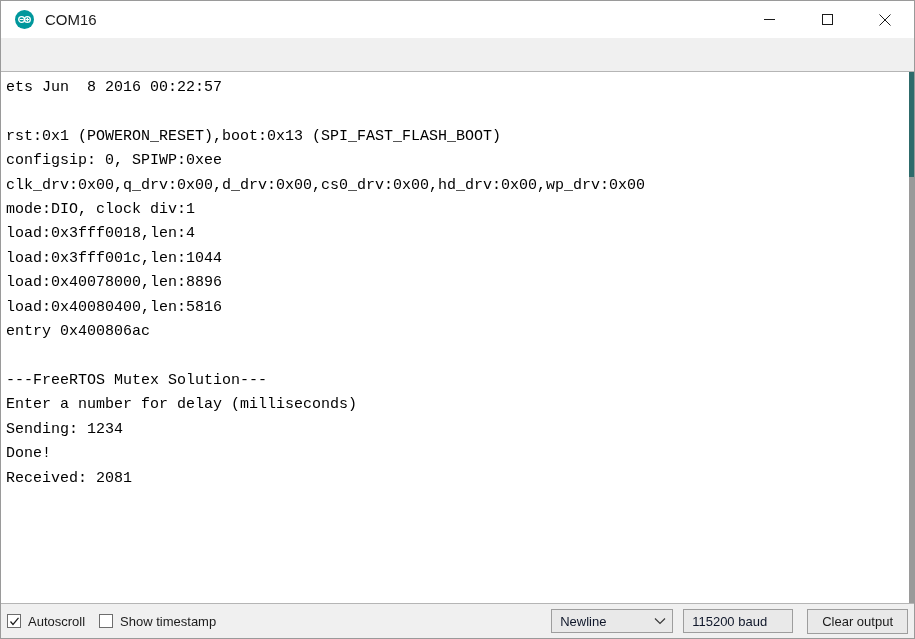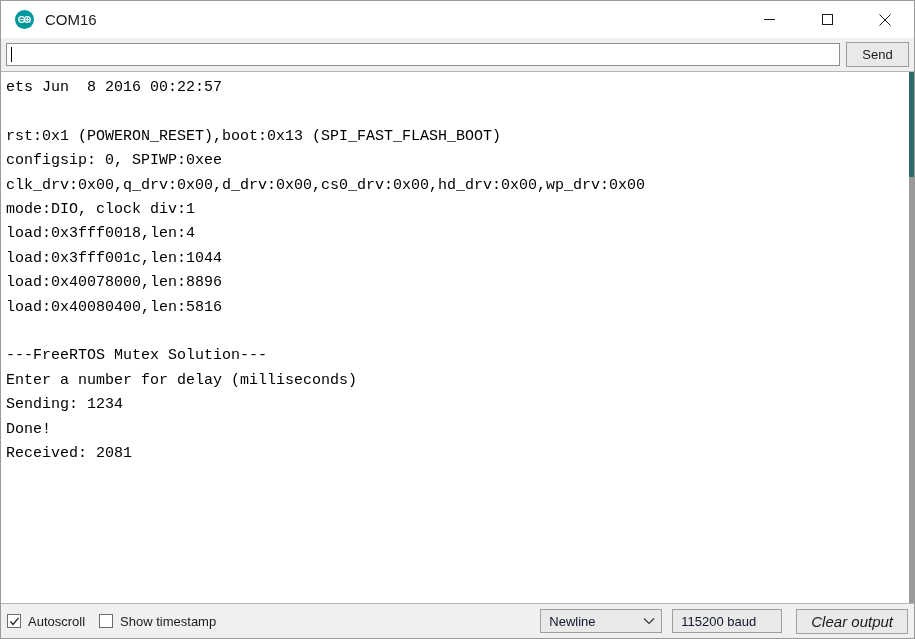--- a/index.html
+++ b/index.html
@@ -242,26 +242,25 @@
   .clear-btn {
     height: 25px;
     margin-left: 14px;
     padding: 0 14px;
     background: #e9e9e9;
     border: 1px solid #9d9d9d;
     box-sizing: border-box;
     display: flex;
     align-items: center;
     justify-content: center;
-    font-size: 15px;
+    font-size: 13px;
     color: #1b1b1b;
     font-family: "Liberation Sans", sans-serif;
     white-space: nowrap;
     cursor: default;
-    font-style: italic;
   }
 </style>
 </head>
 <body>
 
 <div id="app">
 
   <div class="titlebar">
     <div class="title-left">
       <span class="arduino-logo" style="background: rgb(0, 151, 156);">
@@ -292,40 +291,34 @@
       </div>
       <div class="win-btn">
         <svg width="14" height="14" viewBox="0 0 14 14">
             <line x1="1.5" y1="1.5" x2="12.5" y2="12.5" stroke="#1b1b1b" stroke-width="1"></line>
             <line x1="12.5" y1="1.5" x2="1.5" y2="12.5" stroke="#1b1b1b" stroke-width="1"></line>
           </svg>
       </div>
     </div>
   </div>
 
-  <div class="sendrow">
-    <div class="send-input">
-      <span class="caret"></span>
-      <span class="val" placeholder=""></span>
-    </div>
-    <div class="send-btn">Send</div>
-  </div>
 
   <div class="console-wrap">
     <div class="console" id="console-lines">
         <div class="line">ets Jun  8 2016 00:22:57</div>
         <div class="line blank"> </div>
         <div class="line">rst:0x1 (POWERON_RESET),boot:0x13 (SPI_FAST_FLASH_BOOT)</div>
         <div class="line">configsip: 0, SPIWP:0xee</div>
         <div class="line">clk_drv:0x00,q_drv:0x00,d_drv:0x00,cs0_drv:0x00,hd_drv:0x00,wp_drv:0x00</div>
         <div class="line">mode:DIO, clock div:1</div>
         <div class="line">load:0x3fff0018,len:4</div>
         <div class="line">load:0x3fff001c,len:1044</div>
         <div class="line">load:0x40078000,len:8896</div>
         <div class="line">load:0x40080400,len:5816</div>
+        <div class="line">entry 0x400806ac</div>
         <div class="line blank"> </div>
         <div class="line">---FreeRTOS Mutex Solution---</div>
         <div class="line">Enter a number for delay (milliseconds)</div>
         <div class="line">Sending: 1234</div>
         <div class="line">Done!</div>
         <div class="line">Received: 2081</div>
       </div>
     <div class="scrollbar" style="background: rgb(154, 154, 154);">
       <div class="scroll-thumb" style="background: rgb(46, 107, 107);"></div>
     </div>

